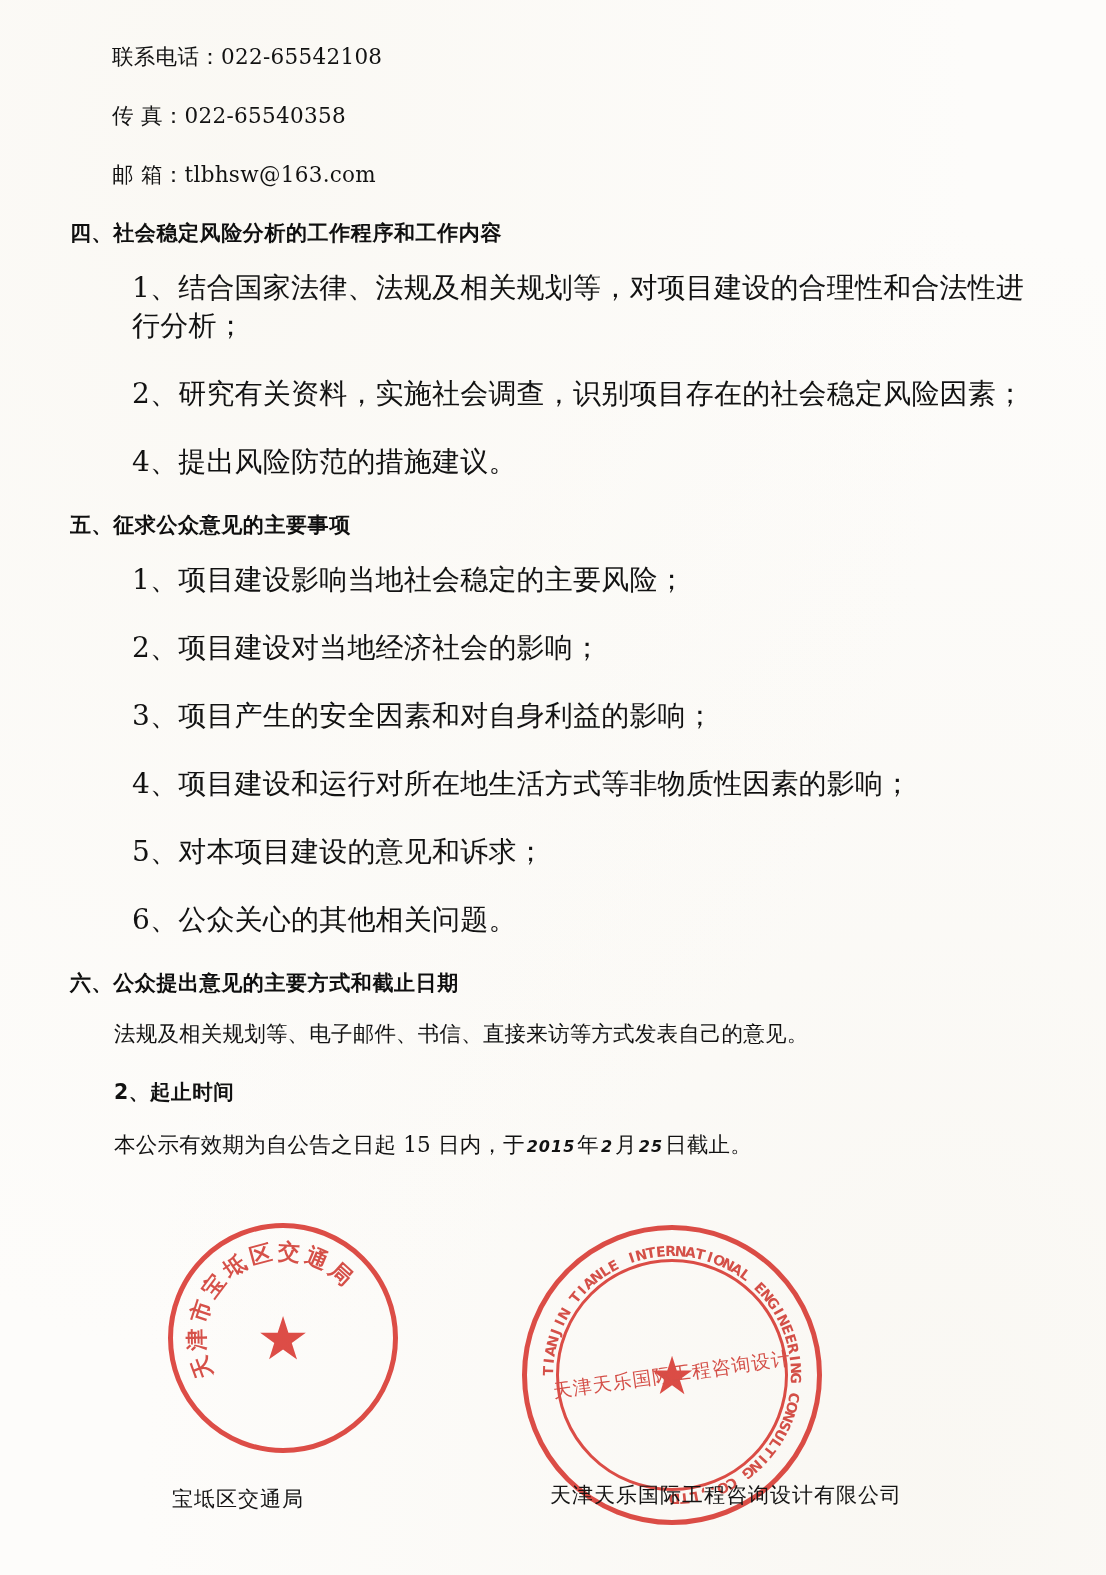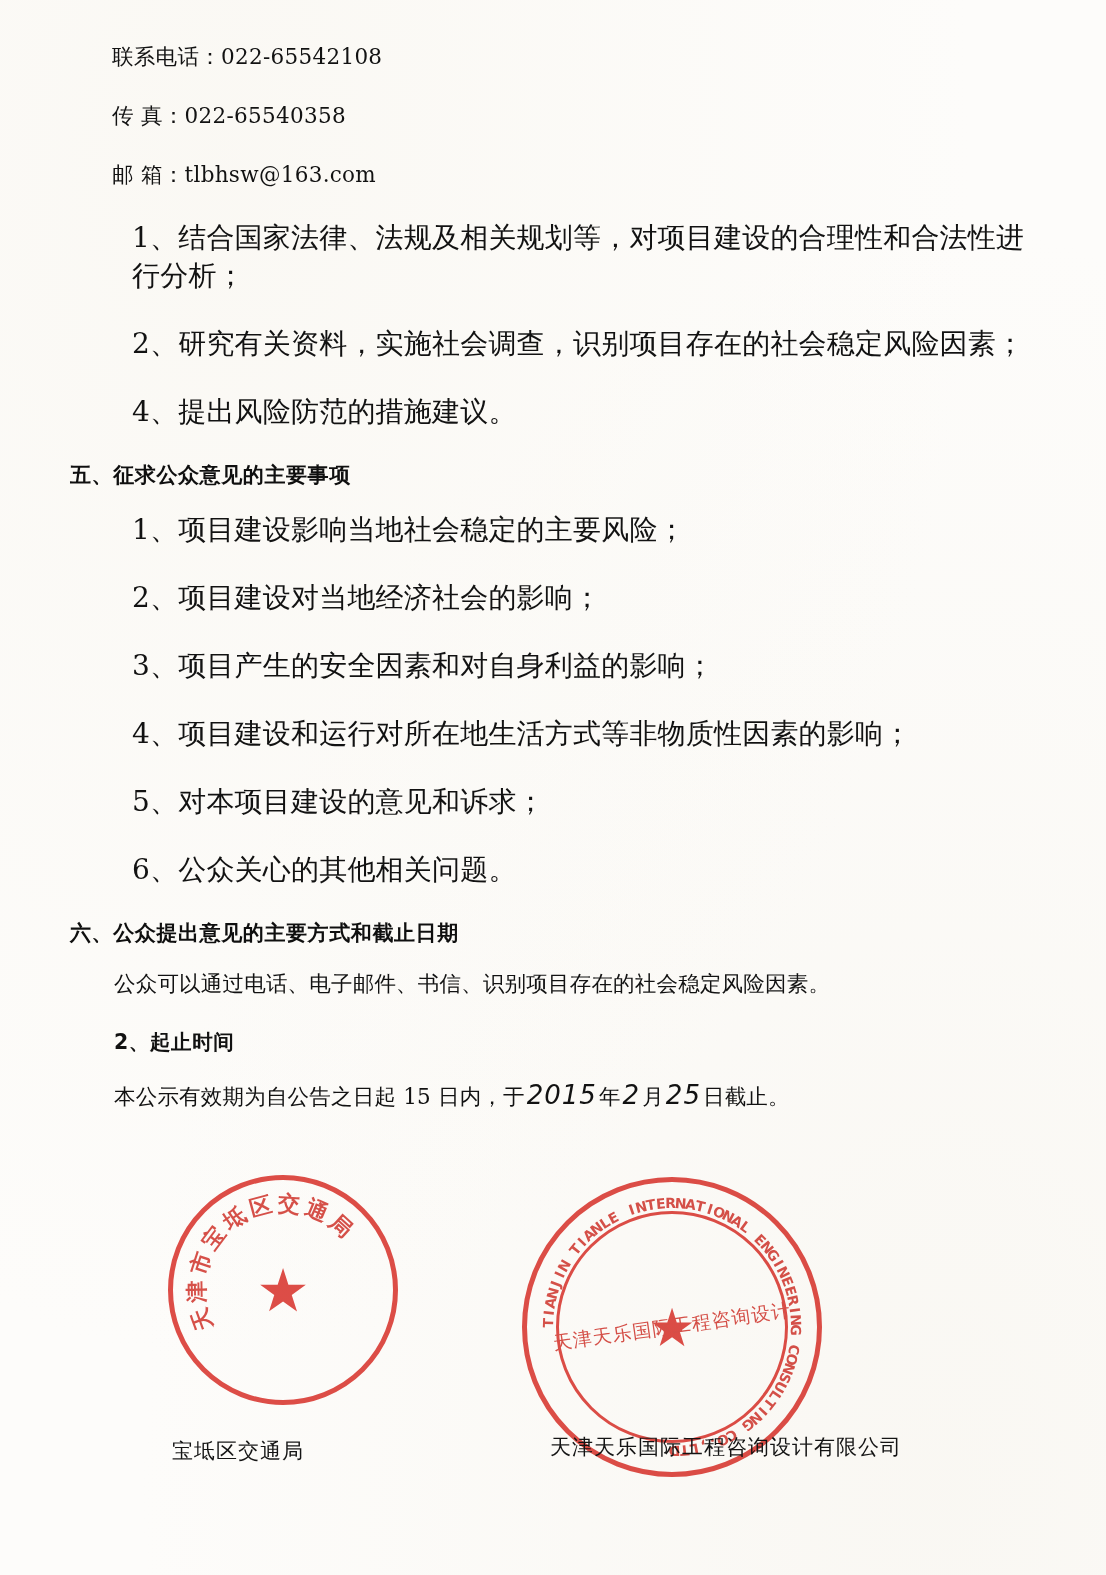--- a/index.html
+++ b/index.html
@@ -68,23 +68,24 @@
     letter-spacing: 0.6px;
   }
   .para {
     margin: 0 0 30px 44px;
     font-size: 21.5px;
     letter-spacing: 0.2px;
   }
   .para .hand {
     font-family: "DejaVu Sans", "Liberation Sans", sans-serif;
     font-style: italic;
-    font-size: 26px;
+    font-size: 16px;
     letter-spacing: 1px;
     padding: 0 2px;
+    font-weight: bold;
   }
 
   
   .sign-area {
     position: relative;
     height: 340px;
     margin-top: 24px;
   }
   .org-label {
     position: absolute;
@@ -176,20 +177,21 @@
 </head>
 <body>
 
 <div id="page">
   <div class="content">
 
     <div class="contact-line">联系电话：022-65542108</div>
     <div class="contact-line">传    真：022-65540358</div>
     <div class="contact-line">邮    箱：tlbhsw@163.com</div>
 
+    <div class="heading">四、社会稳定风险分析的工作程序和工作内容</div>
     <div class="item">
       <span class="num">1、</span><span>结合国家法律、法规及相关规划等，对项目建设的合理性和合法性进行分析；</span>
     </div>
     <div class="item">
       <span class="num">2、</span><span>研究有关资料，实施社会调查，识别项目存在的社会稳定风险因素；</span>
     </div>
     <div class="item">
       <span class="num">4、</span><span>提出风险防范的措施建议。</span>
     </div>
 
@@ -208,21 +210,21 @@
     </div>
     <div class="item">
       <span class="num">5、</span><span>对本项目建设的意见和诉求；</span>
     </div>
     <div class="item">
       <span class="num">6、</span><span>公众关心的其他相关问题。</span>
     </div>
 
     <div class="heading">六、公众提出意见的主要方式和截止日期</div>
 
-    <div class="para">公众可以通过电话、电子邮件、书信、识别项目存在的社会稳定风险因素。</div>
+    <div class="para">法规及相关规划等、电子邮件、书信、直接来访等方式发表自己的意见。</div>
 
     <div class="subheading">2、起止时间</div>
     <div class="para"><span>本公示有效期为自公告之日起 15 日内，于</span><span class="hand">2015</span><span>年</span><span class="hand">2</span><span>月</span><span class="hand">25</span><span>日截止。</span></div>
 
     <div class="sign-area">
 
       <div class="stamp" id="stamp-left">
         <div class="ring outer"></div>
         <div class="arc-text" id="arc-left">
             <span style="font-size: 22px; font-weight: bold; transform: translate(-80.8136px, 29.4137px) rotate(250deg) translate(-50%, -50%);">天</span>

